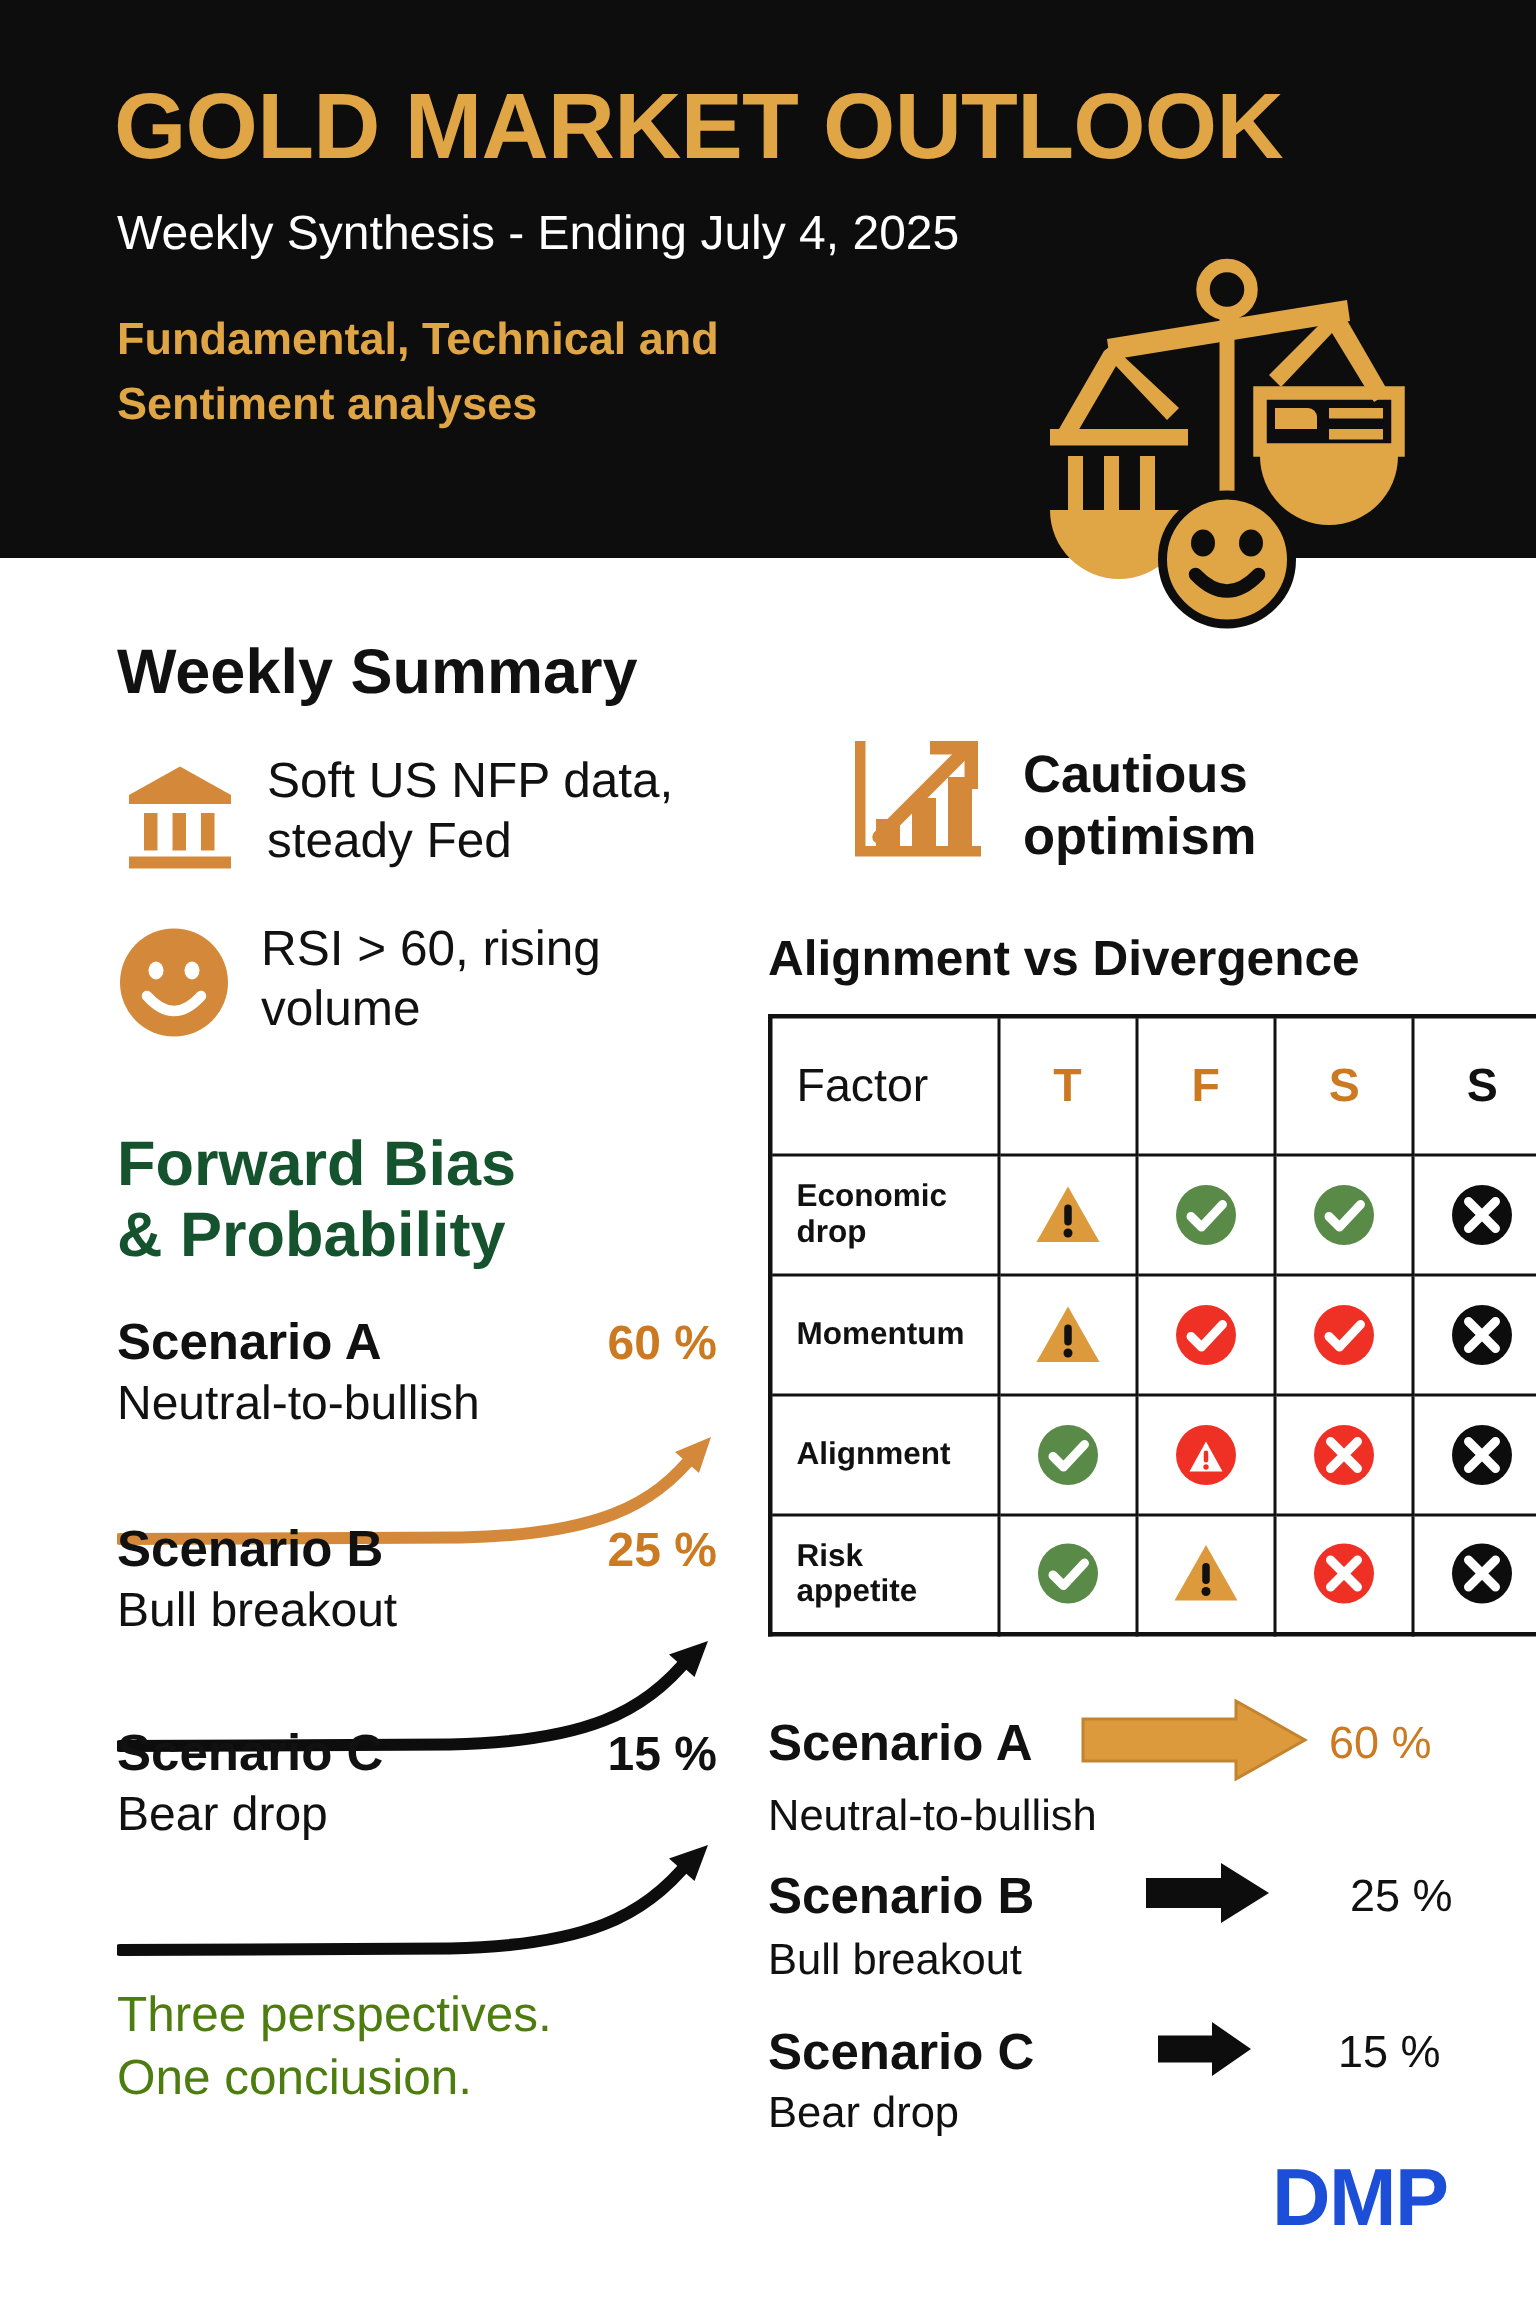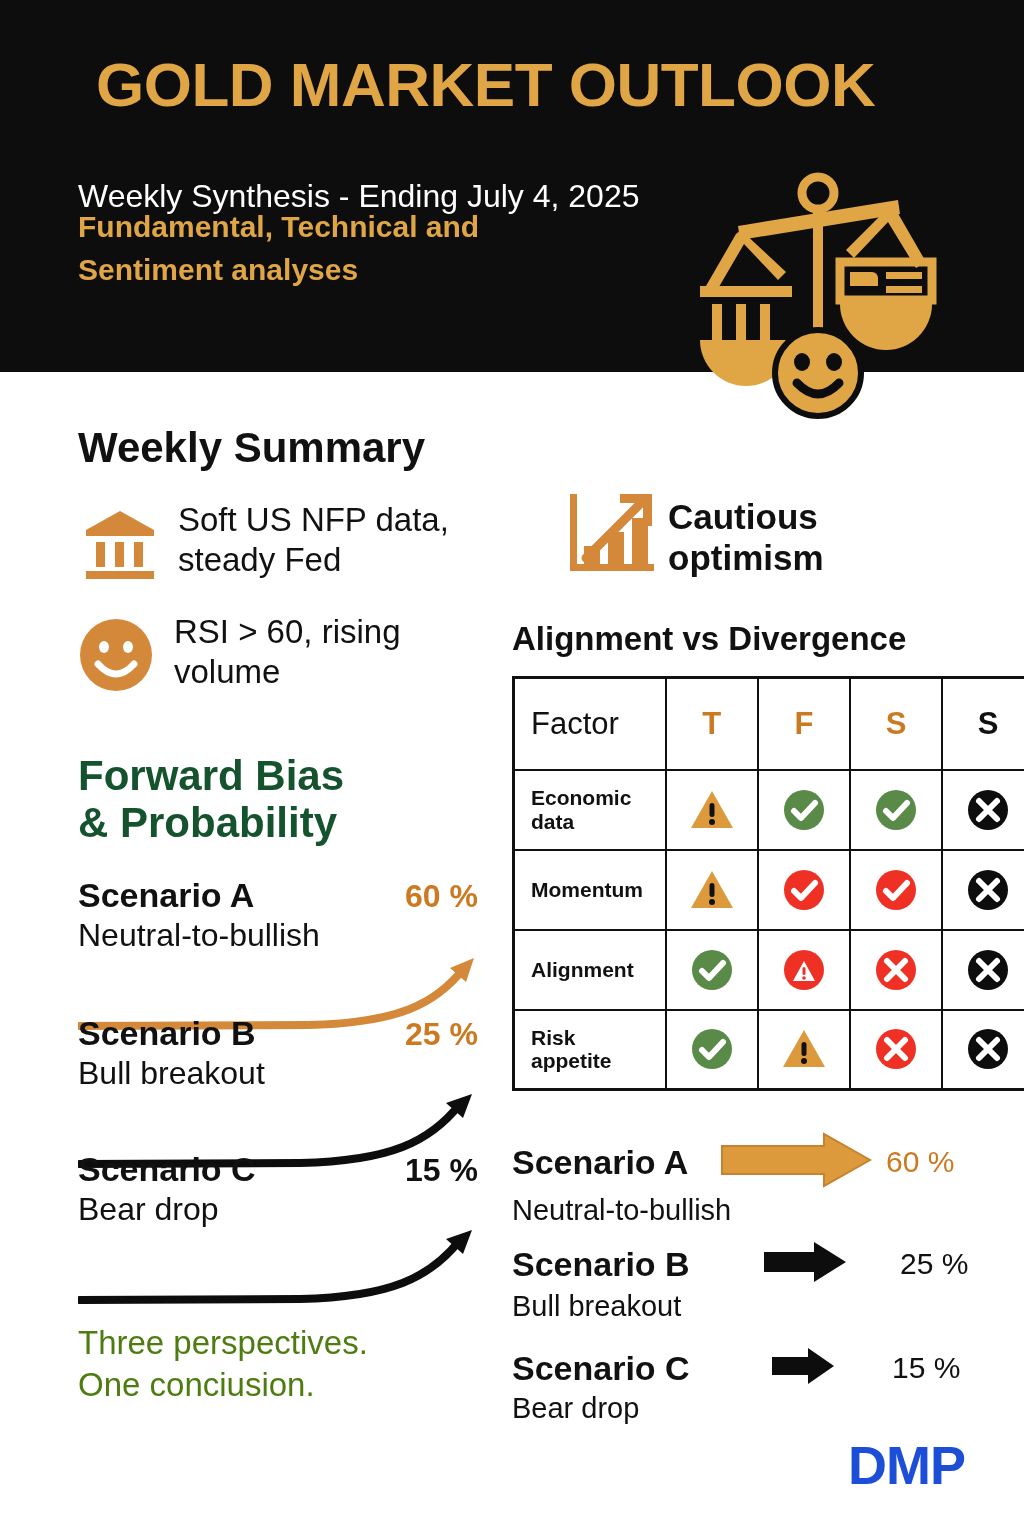--- a/index.html
+++ b/index.html
@@ -14,26 +14,26 @@
   
   .header {
     position: absolute; left: 0; top: 0;
     width: 1024px; height: 372px;
     background: #0d0d0d;
     overflow: visible;
   }
   .header-title {
     position: absolute; left: 76px; top: 52px;
     font-size: 62px; font-weight: 700; letter-spacing: -0.5px;
-    color: #E0A645; line-height: 1.05; white-space: nowrap; margin-left: 20px;
+    color: #E0A645; line-height: 1.05; white-space: nowrap;
   }
   .header-subtitle {
     position: absolute; left: 78px; top: 136px;
     font-size: 32px; font-weight: 400; color: #ffffff;
-    line-height: 1.2; white-space: nowrap; margin-top: 41px;
+    line-height: 1.2; white-space: nowrap;
   }
   .header-tagline {
     position: absolute; left: 78px; top: 206px;
     font-size: 30px; color: #E0A645; line-height: 1.42; max-width: 620px;
   }
   .header-tagline .bold { font-weight: 700; }
 
   
   .scale-icon {
     position: absolute; left: 700px; top: 168px;
@@ -52,21 +52,21 @@
   .summary-row.r1 { left: 82px; top: 498px; width: 440px; }
   .summary-row.r2 { left: 78px; top: 610px; width: 440px; }
   .summary-icon { flex: 0 0 auto; width: 76px; height: 76px; }
   .summary-icon svg { display: block; }
   .summary-text {
     font-size: 33px; color: #111; line-height: 1.22; padding-top: 2px;
   }
 
   .cautious-block {
     position: absolute; left: 564px; top: 486px;
-    display: flex; align-items: flex-start; gap: 8px;
+    display: flex; align-items: flex-start; gap: 22px;
   }
   .cautious-icon { flex: 0 0 auto; width: 96px; height: 96px; }
   .cautious-text {
     font-size: 35px; font-weight: 700; color: #111; line-height: 1.18; padding-top: 10px;
   }
 
   
   .h-align {
     position: absolute; left: 512px; top: 620px;
     font-size: 33px; font-weight: 700; color: #111; white-space: nowrap;
@@ -255,21 +255,21 @@
         <th class="hcode">F</th>
         <th class="hcode">S</th>
         <th class="hcode dark">S</th>
       </tr>
     </thead>
     <tbody>
 
       <tr>
         <td class="col-factor">
           <span>Economic</span><br>
-          <span>data</span>
+          <span>drop</span>
         </td>
         <td>
           <span class="cell-icon">
             <svg width="44" height="44" viewBox="0 0 44 44">
                 <path d="M22 3 L43 40 L1 40 Z" fill="#DD9A3C"></path>
                 <rect x="19.5" y="15" width="5" height="14" rx="2.5" fill="#111"></rect>
                 <circle cx="22" cy="34" r="3" fill="#111"></circle>
               </svg>
           </span>
         </td>

